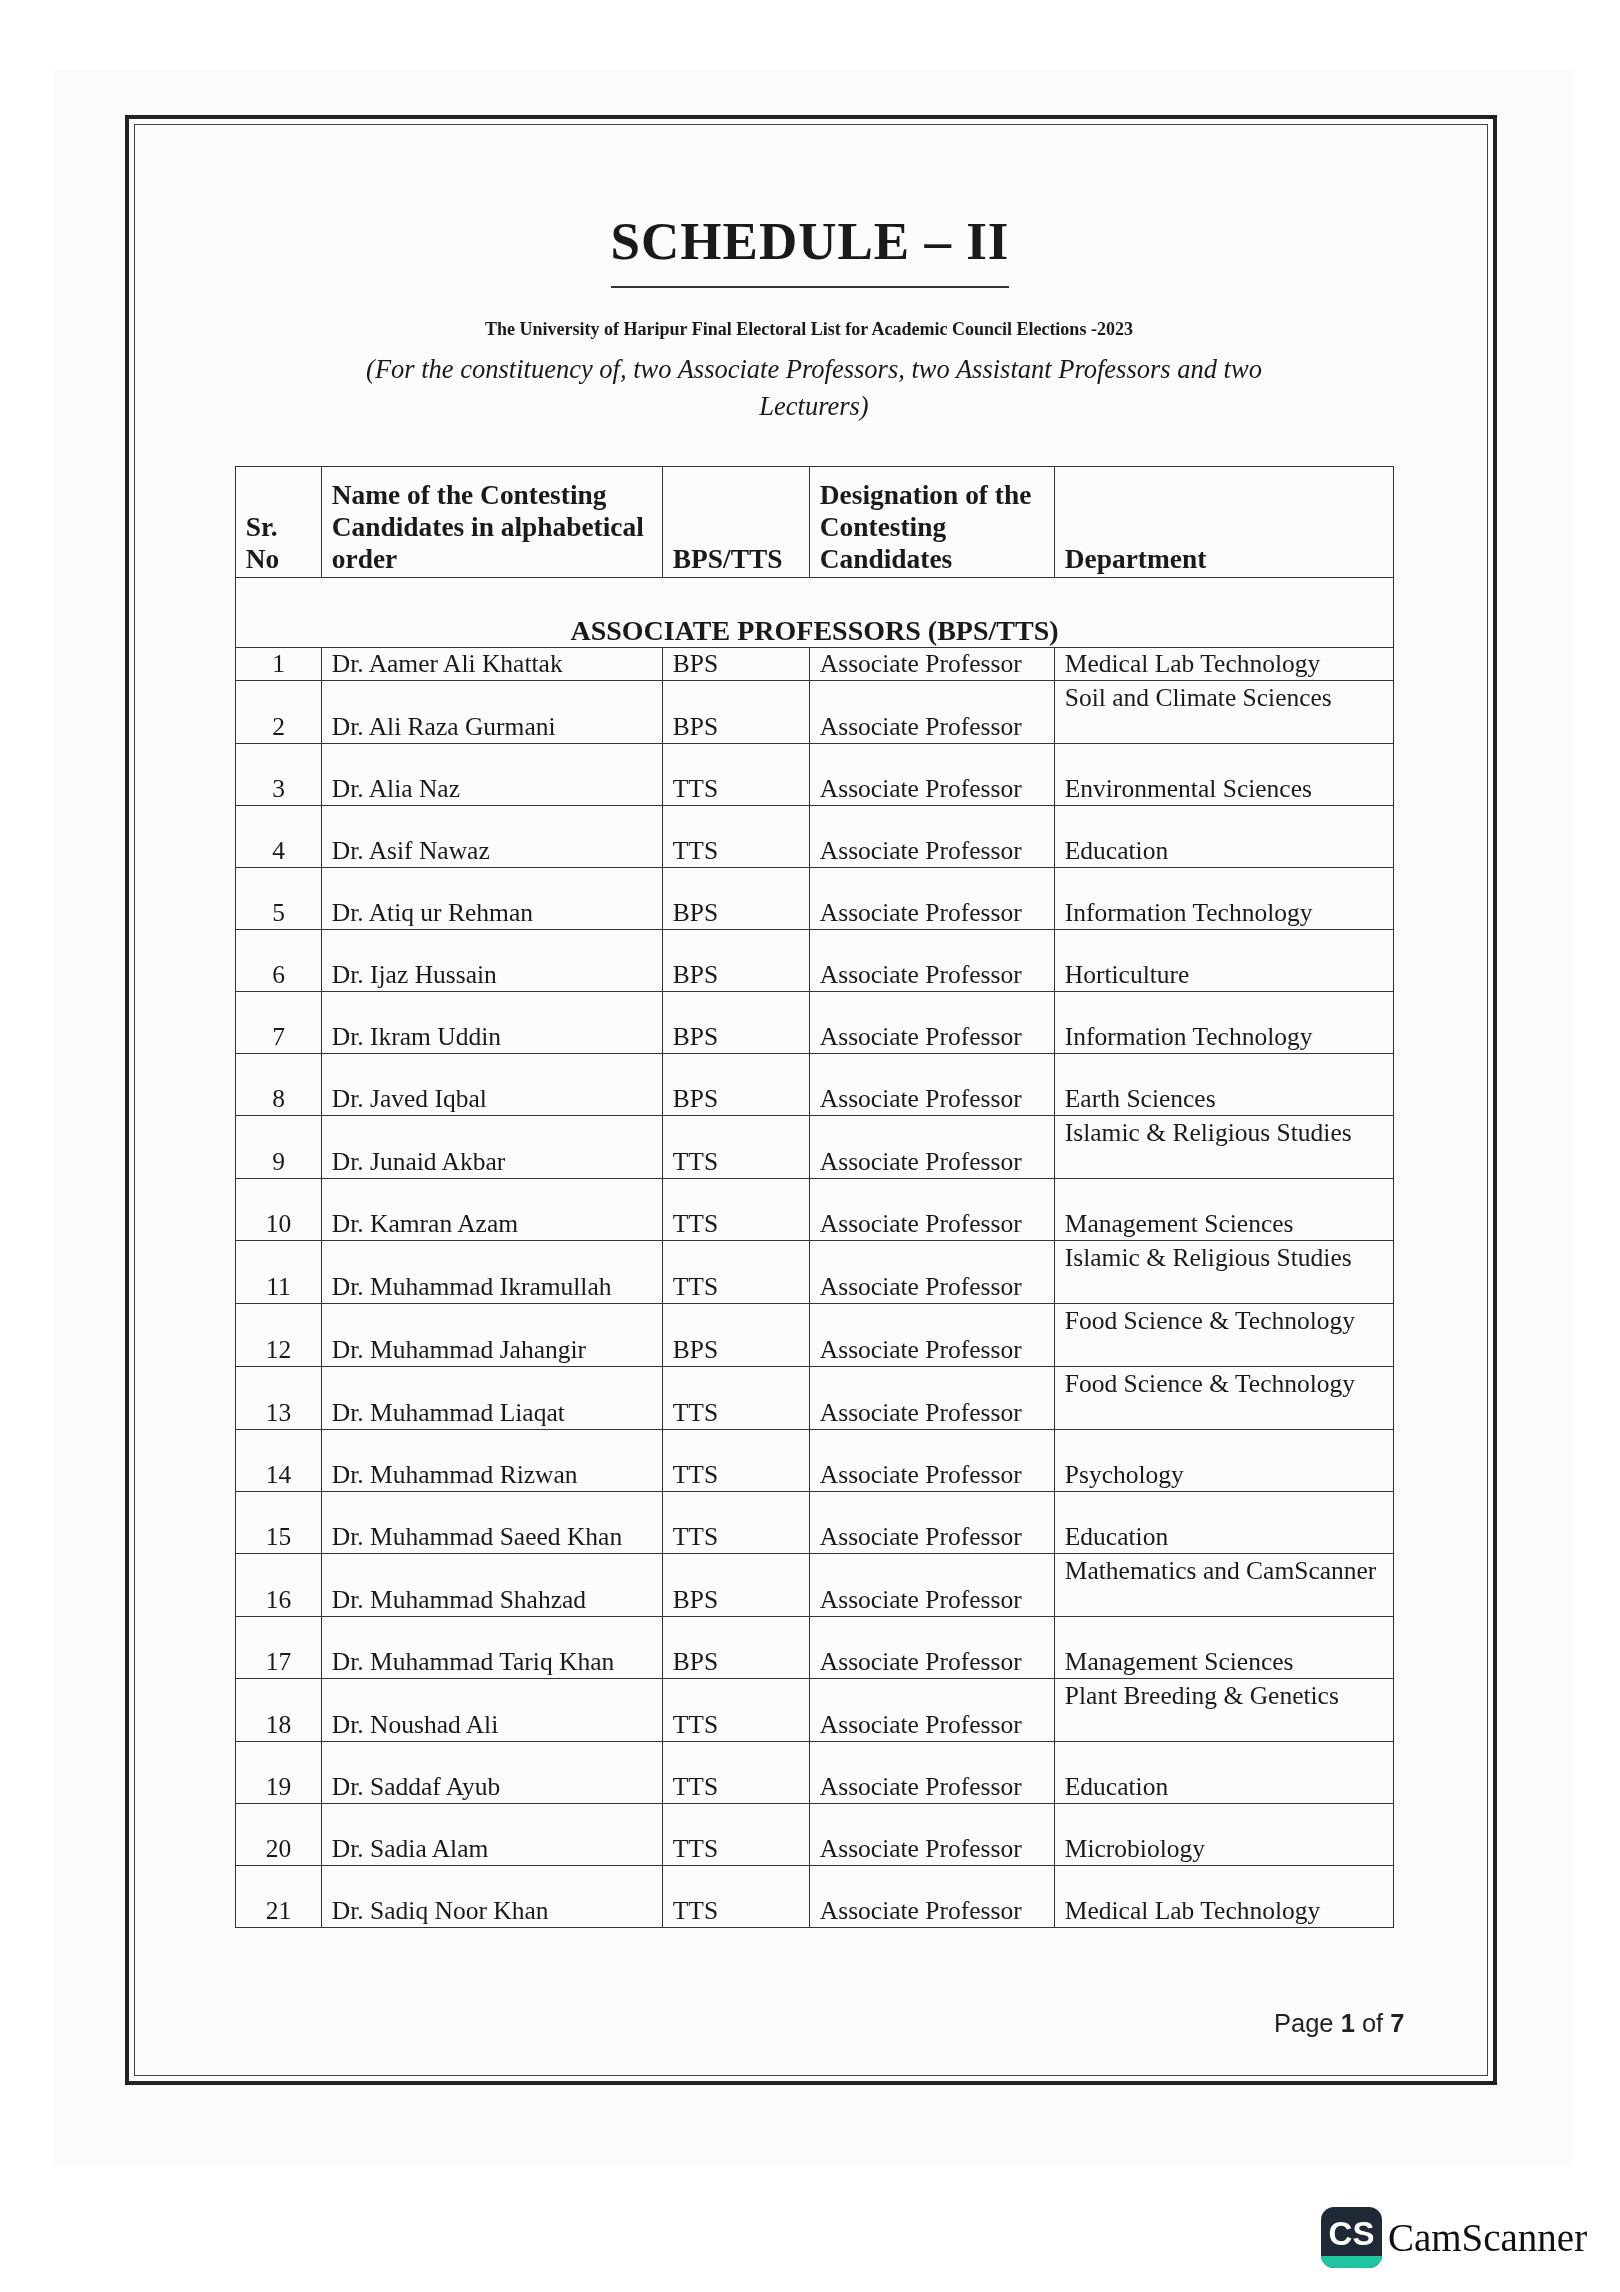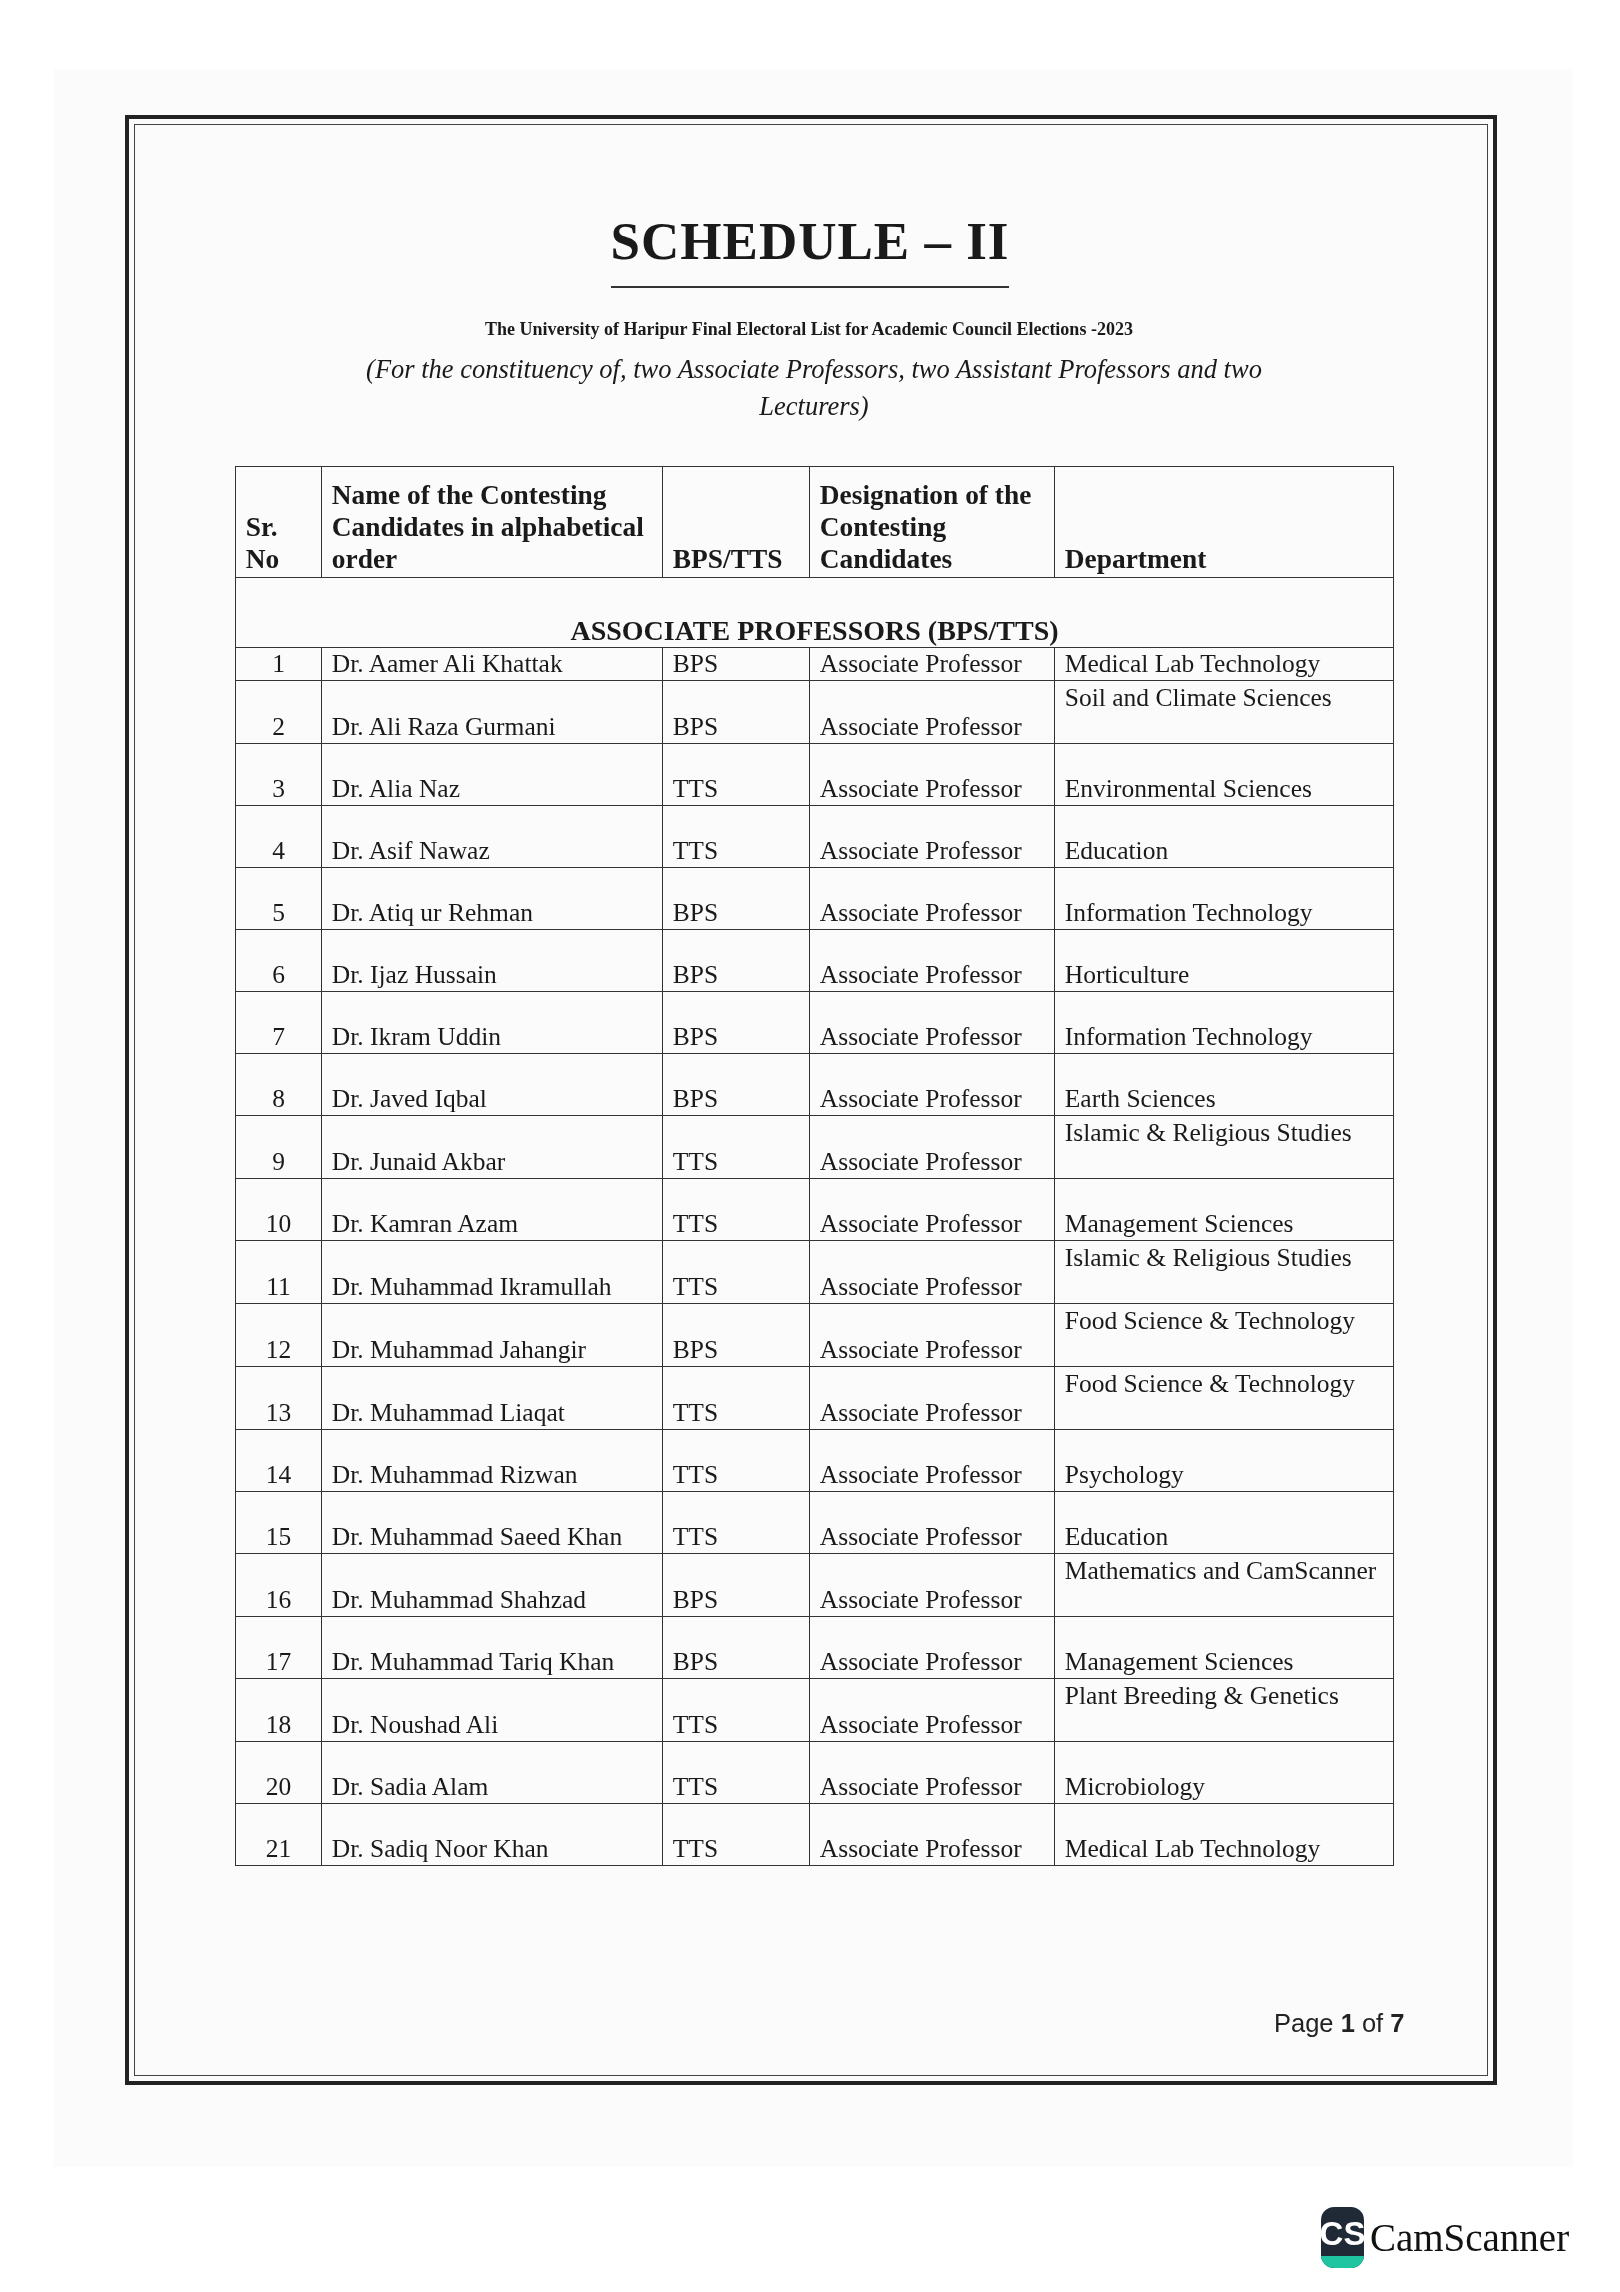--- a/index.html
+++ b/index.html
@@ -69,21 +69,21 @@
     .page-num {
       position: absolute; left: 1274px; top: 2009px;
       font-family: "Liberation Sans", "DejaVu Sans", sans-serif;
       font-size: 25.5px; color: #222;
     }
     .page-num b { font-weight: bold; }
     .cs-badge {
       position: absolute; left: 1321px; top: 2207px; display: flex; align-items: center;
     }
     .cs-icon {
-      width: 43px; height: 61px; border-radius: 13px; overflow: hidden; position: relative;
+      width: 61px; height: 61px; border-radius: 13px; overflow: hidden; position: relative;
       background: #1f2a36; color: #fff;
       font-family: "Liberation Sans", "DejaVu Sans", sans-serif; font-weight: bold; font-size: 33px;
       display: flex; align-items: center; justify-content: center; padding-bottom: 7.8px; box-sizing: border-box;
     }
     .cs-icon::after {
       content: ""; position: absolute; left: 0; right: 0; bottom: 0; height: 11.8px; background: #1fc4a0;
     }
     .cs-text {
       margin-left: 5.9px; font-family: "Liberation Serif", "DejaVu Serif", serif; font-size: 39px; color: #111;
     }
@@ -241,20 +241,27 @@
         <td class="dept">Management Sciences</td>
       </tr>
       <tr class="data-row">
         <td class="sr">18</td>
         <td>Dr. Noushad Ali</td>
         <td class="bps">TTS</td>
         <td class="des">Associate Professor</td>
         <td class="dept top">Plant Breeding &amp; Genetics</td>
       </tr>
       <tr class="data-row">
+        <td class="sr">19</td>
+        <td>Dr. Saddaf Ayub</td>
+        <td class="bps">TTS</td>
+        <td class="des">Associate Professor</td>
+        <td class="dept">Education</td>
+      </tr>
+      <tr class="data-row">
         <td class="sr">20</td>
         <td>Dr. Sadia Alam</td>
         <td class="bps">TTS</td>
         <td class="des">Associate Professor</td>
         <td class="dept">Microbiology</td>
       </tr>
       <tr class="data-row">
         <td class="sr">21</td>
         <td>Dr. Sadiq Noor Khan</td>
         <td class="bps">TTS</td>

